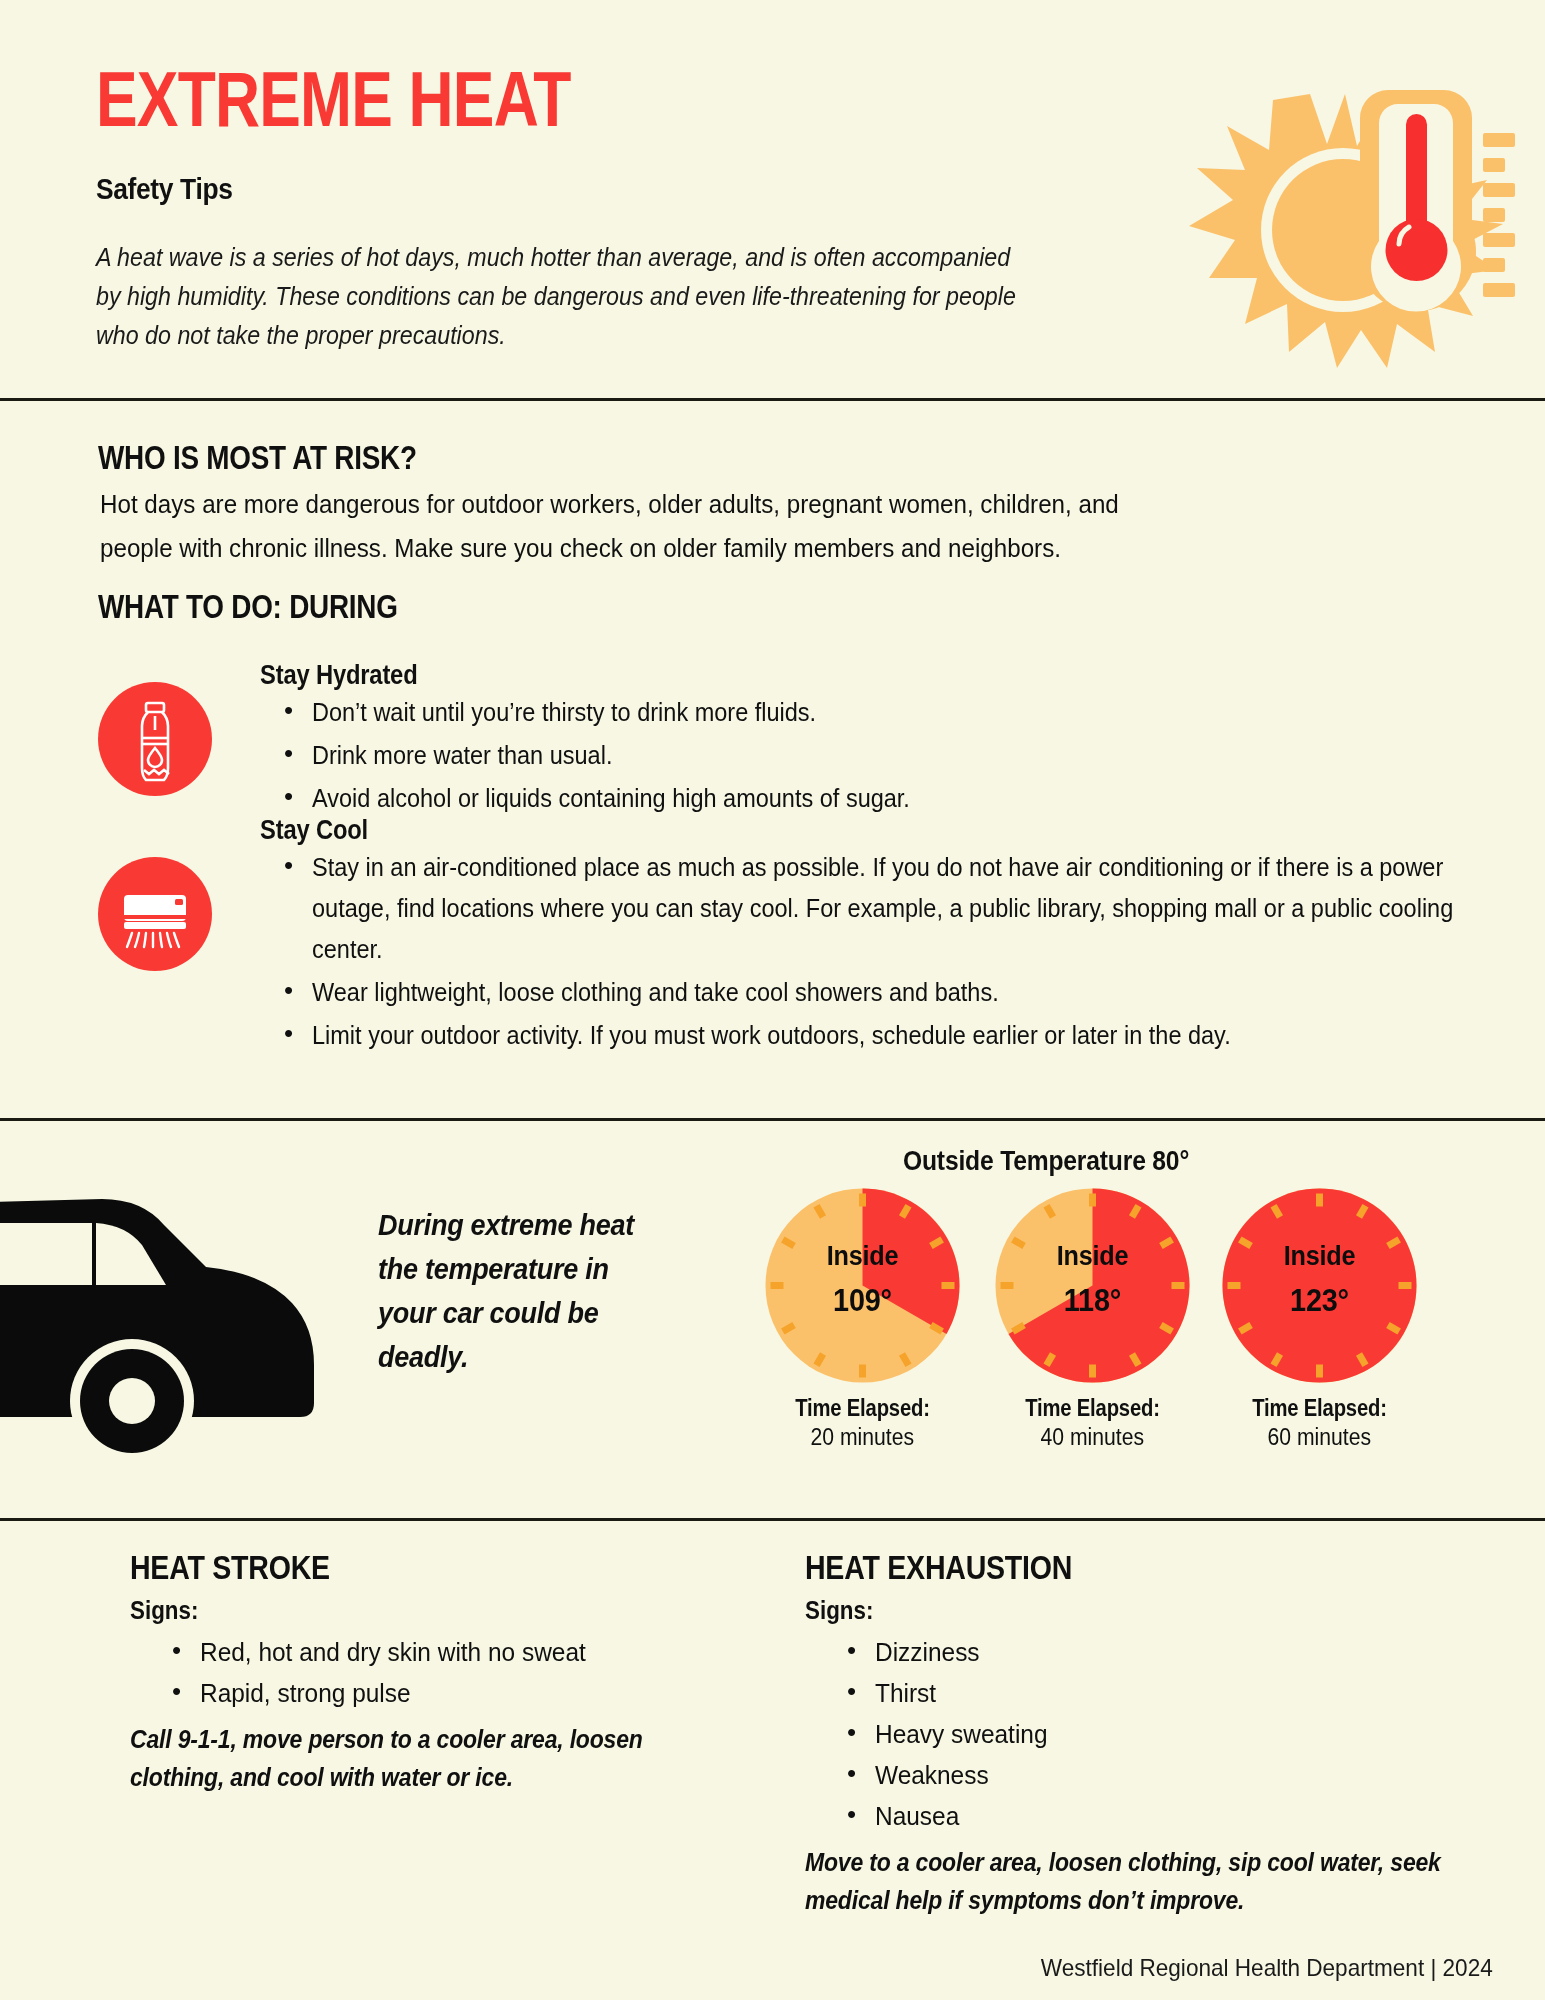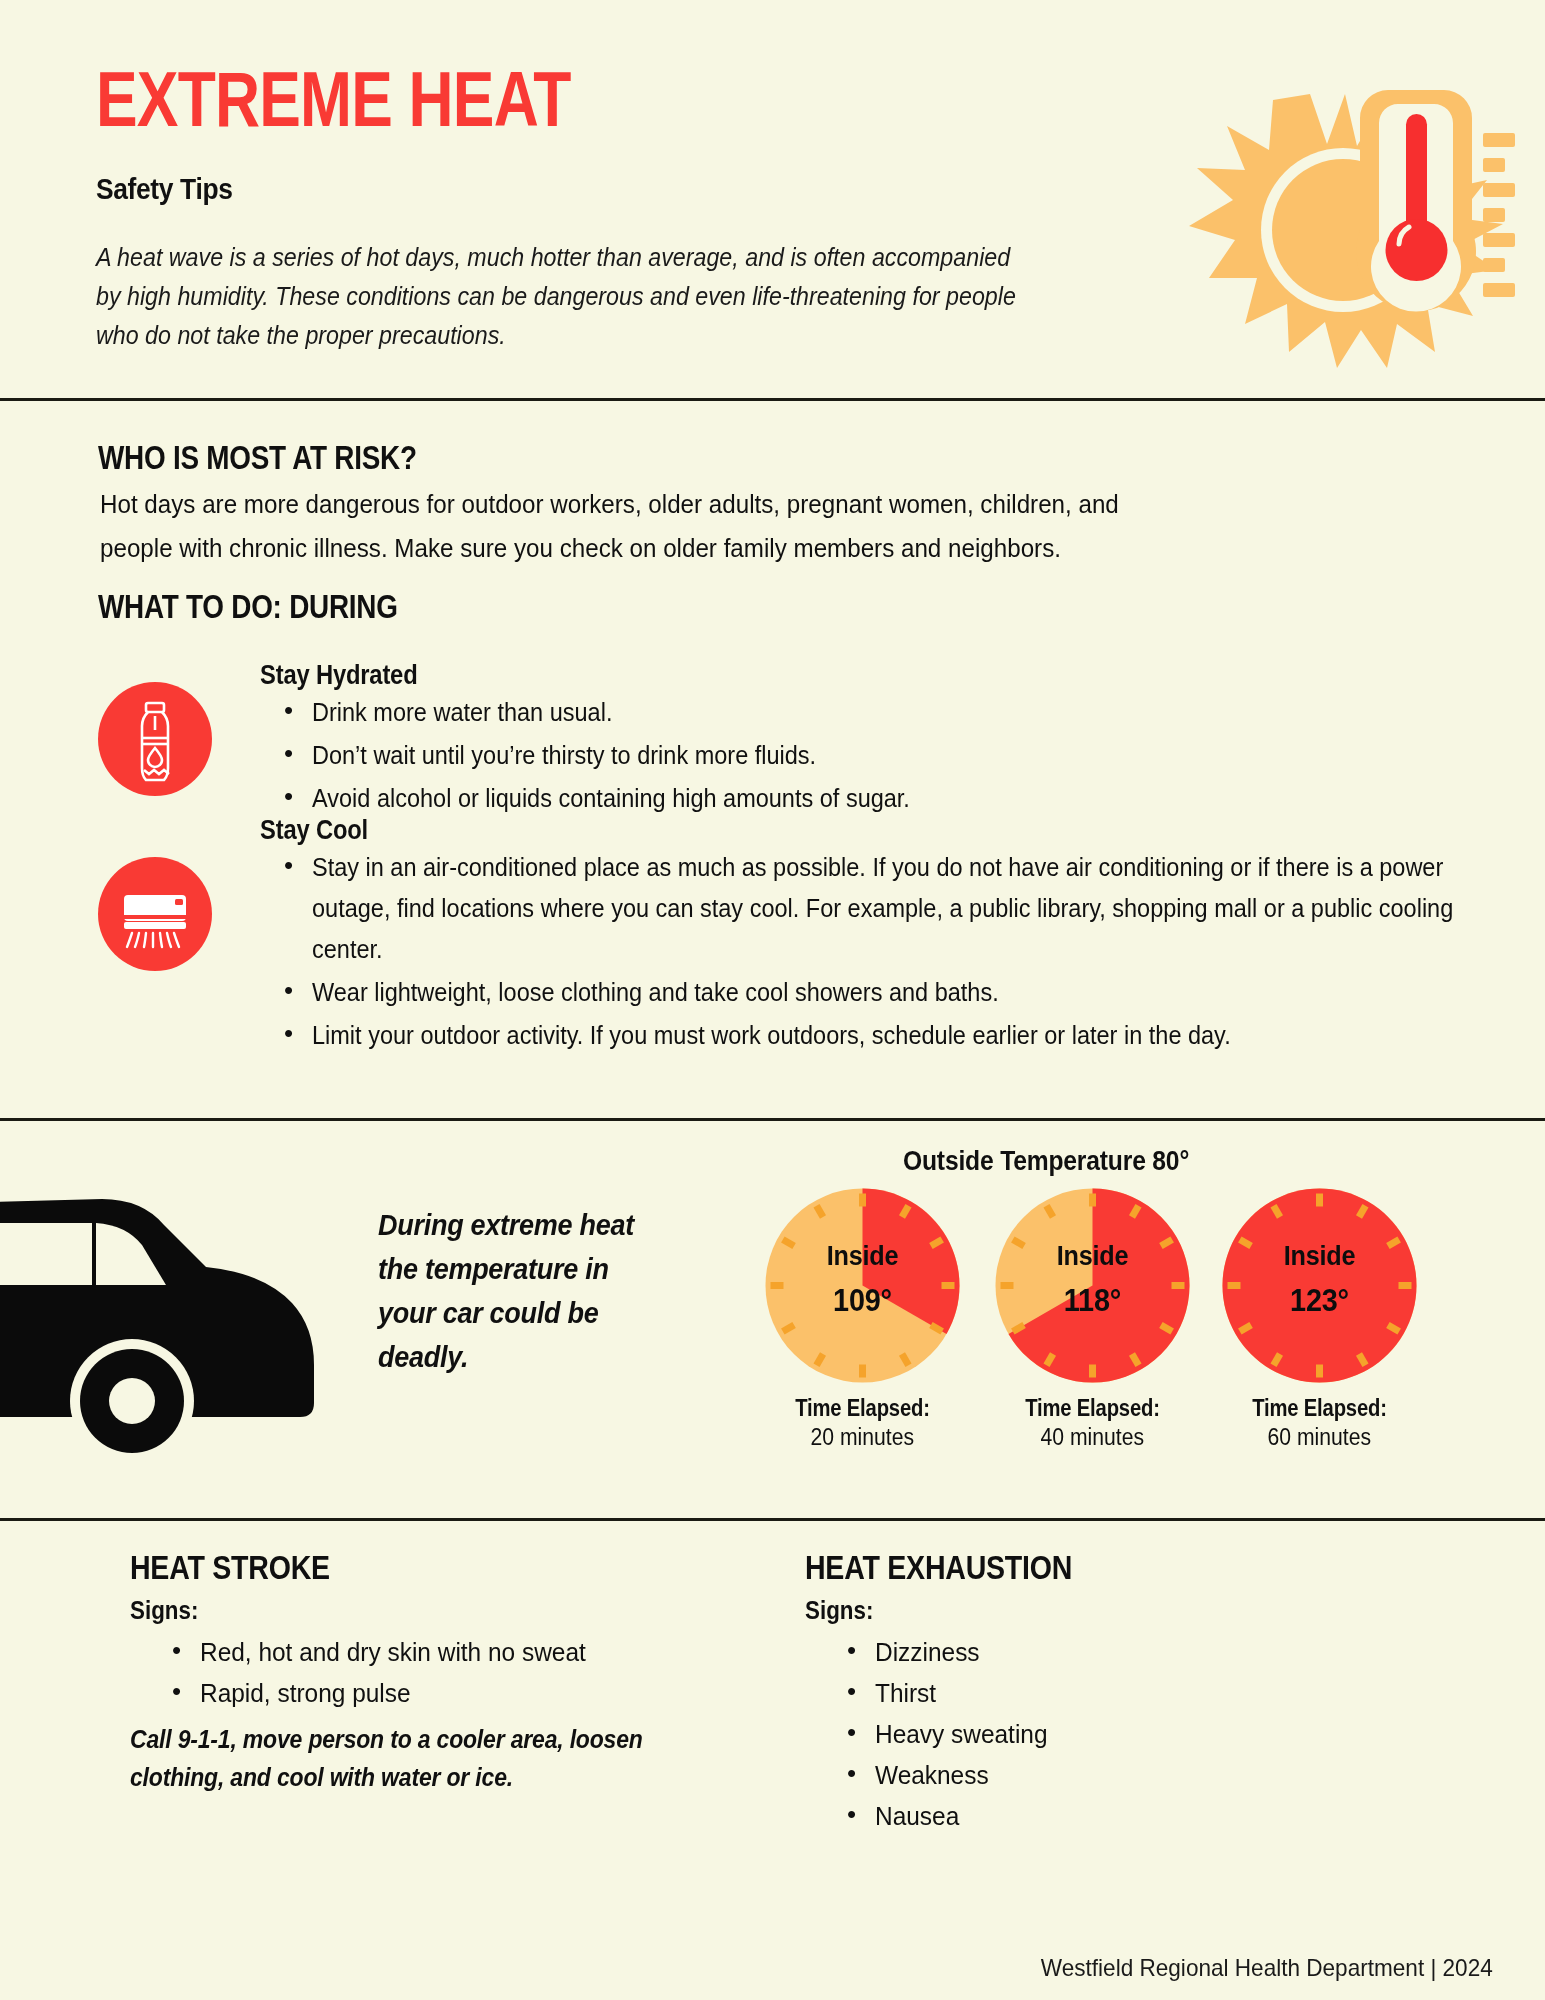--- a/index.html
+++ b/index.html
@@ -333,22 +333,22 @@
             <line x1="44" y1="56" x2="70" y2="56"></line>
             <line x1="44" y1="62" x2="70" y2="62"></line>
             <path d="M46 88 l5 4 l5 -4 l5 4 l5 -4 l5 4"></path>
             <path d="M57 66 c-5 6 -7 9 -7 12 a7 7 0 0 0 14 0 c0 -3 -2 -6 -7 -12 Z"></path>
             <line x1="57" y1="34" x2="57" y2="48"></line>
           </g>
         </svg>
       </div>
       <div class="tip-title">Stay Hydrated</div>
       <ul class="tip-list">
+        <li><span>Don’t wait until you’re thirsty to drink more fluids.</span></li>
         <li><span>Drink more water than usual.</span></li>
-        <li><span>Don’t wait until you’re thirsty to drink more fluids.</span></li>
         <li><span>Avoid alcohol or liquids containing high amounts of sugar.</span></li>
       </ul>
     </div>
 
     <div class="tip" id="tip-cool">
       <div class="tip-icon">
         <svg viewBox="0 0 114 114" width="114" height="114" aria-hidden="true">
           <rect x="26" y="38" width="62" height="26" rx="4" fill="#FFFFFF"></rect>
           <rect x="77" y="42" width="8" height="6" rx="1.5" fill="#F93A34"></rect>
           <rect x="26" y="58" width="62" height="4" fill="#F93A34"></rect>
@@ -502,18 +502,19 @@
     <div class="col col-right">
       <div class="cond-head">HEAT EXHAUSTION</div>
       <div class="signs-label">Signs:</div>
       <ul class="cond-list">
         <li><span>Dizziness</span></li>
         <li><span>Thirst</span></li>
         <li><span>Heavy sweating</span></li>
         <li><span>Weakness</span></li>
         <li><span>Nausea</span></li>
       </ul>
+      <div class="cond-action"><span>Move to a cooler area, loosen clothing, sip cool water, seek medical help if symptoms don’t improve.</span></div>
     </div>
 
     <div class="footer"><span>Westfield Regional Health Department | 2024</span></div>
   </div>
 
 </div>
 
 </body></html>

